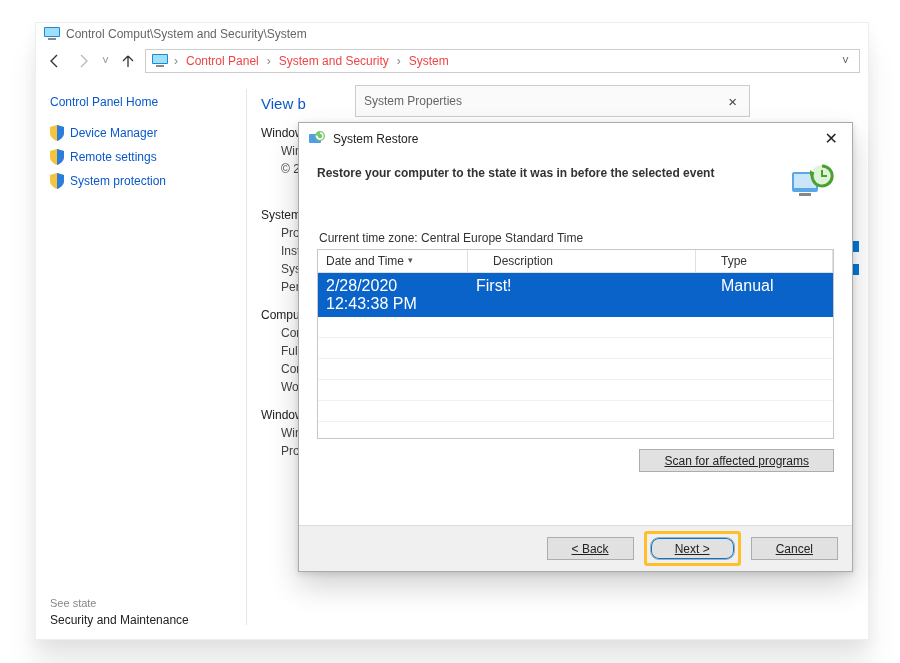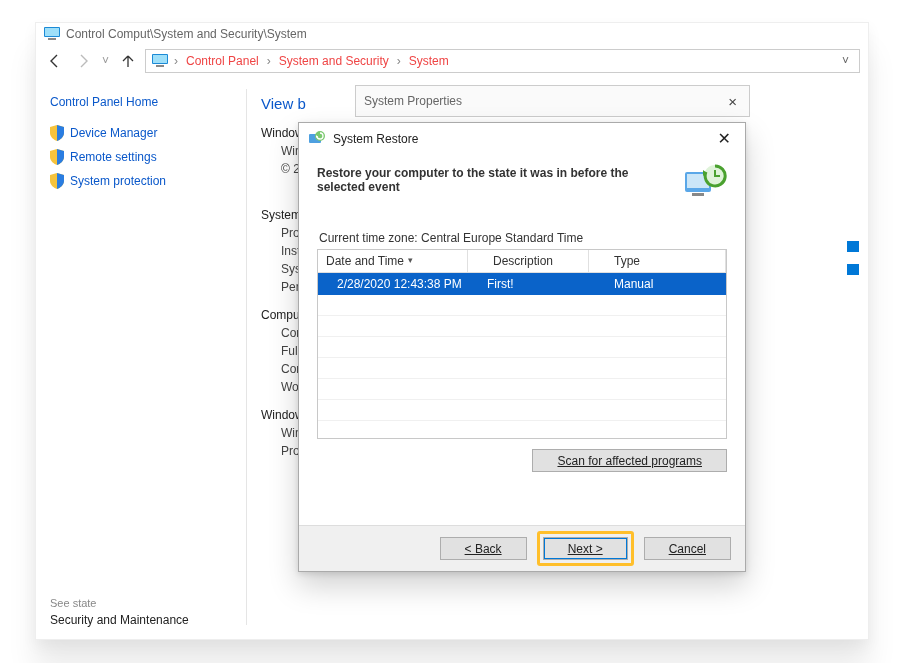--- a/index.html
+++ b/index.html
@@ -51,21 +51,21 @@
   .stripe-peek div:nth-child(2){background:#fff;}
   
   .dlg-props {
     position:absolute; left:355px; top:85px; width:395px; height:32px;
     background:#fafafa; border:1px solid #ccc; display:flex; align-items:center;
     padding:0 8px; color:#666; font-size:12px;
   }
   .dlg-props .x { margin-left:auto; color:#444; font-size:15px; padding:0 4px; }
   
   .dlg-restore {
-    position:absolute; left:298px; top:122px; width:448px; height:450px;
+    position:absolute; left:298px; top:122px; width:555px; height:450px;
     background:#fff; border:1px solid #aaa;
     box-shadow: 0 14px 28px rgba(0,0,0,0.18), 0 2px 6px rgba(0,0,0,0.12);
     display:flex; flex-direction:column;
   }
   .dlg-title { display:flex; align-items:center; gap:8px; padding:6px 10px; font-size:12px; color:#222;}
   .dlg-title .x { margin-left:auto; font-size:16px; color:#222; padding:0 4px;}
   .dlg-body { flex:1; padding:4px 18px 0 18px; position:relative;}
   .instr-row { display:flex; align-items:flex-start; gap:4px; margin:4px 0 26px 0;}
   .instr-row .txt { font-weight:bold; font-size:12px; padding-top:4px; }
   .clock-icon { margin-left:auto; }
@@ -74,35 +74,35 @@
   .rp-table {
     border:1px solid #c8c8c8; height:190px; background:#fff; position:relative; overflow:hidden;
   }
   .rp-head { display:flex; background:#fff; border-bottom:1px solid #e0e0e0; font-size:12px;gap:17px; }
   .rp-head .col, .rp-row .col { padding:4px 6px 4px 8px; }
   .rp-head .col { border-right:1px solid #e0e0e0; display:flex; align-items:center; gap:4px;}
   .col.dt { width:150px; }
   .col.desc { flex:1; }
   .col.type { width:120px; }
   .sort-caret { font-size:9px; color:#555; transform:translateY(-1px);}
-  .rp-row { display:flex; font-size:12px;padding-left:11px; }
+  .rp-row { display:flex; font-size:16px; }
   .rp-row.selected { background:#0a63c9; color:#fff; }
   .rp-grid-line { height:21px; border-bottom:1px solid #f0f0f0; }
   .scan-row { display:flex; justify-content:flex-end; margin:10px 0 0 0;}
   
   .dlg-footer {
     border-top:1px solid #ddd; background:#f0f0f0; height:46px;
     display:flex; align-items:center; justify-content:flex-end; gap:10px; padding:0 14px;
   }
   .win-btn {
     min-width:78px; height:23px; padding:0 24px;
     background:#e1e1e1; border:1px solid #adadad; font-size:12px; color:#222;
     display:inline-flex; align-items:center; justify-content:center; cursor:pointer;text-decoration:underline;
   }
-  .win-btn.default { box-shadow: inset 0 0 0 1px #0078d7; }
+  .win-btn.default { box-shadow: inset 0 0 0 1px #0078d7; border-radius: 9px; }
   .win-btn.scan { min-width:150px; }
   .highlight-next {
     padding:3px; border:3px solid #ffbf2b; border-radius:3px; display:inline-flex;
   }
 </style>
 </head>
 <body>
 
 <div class="frame">
 

